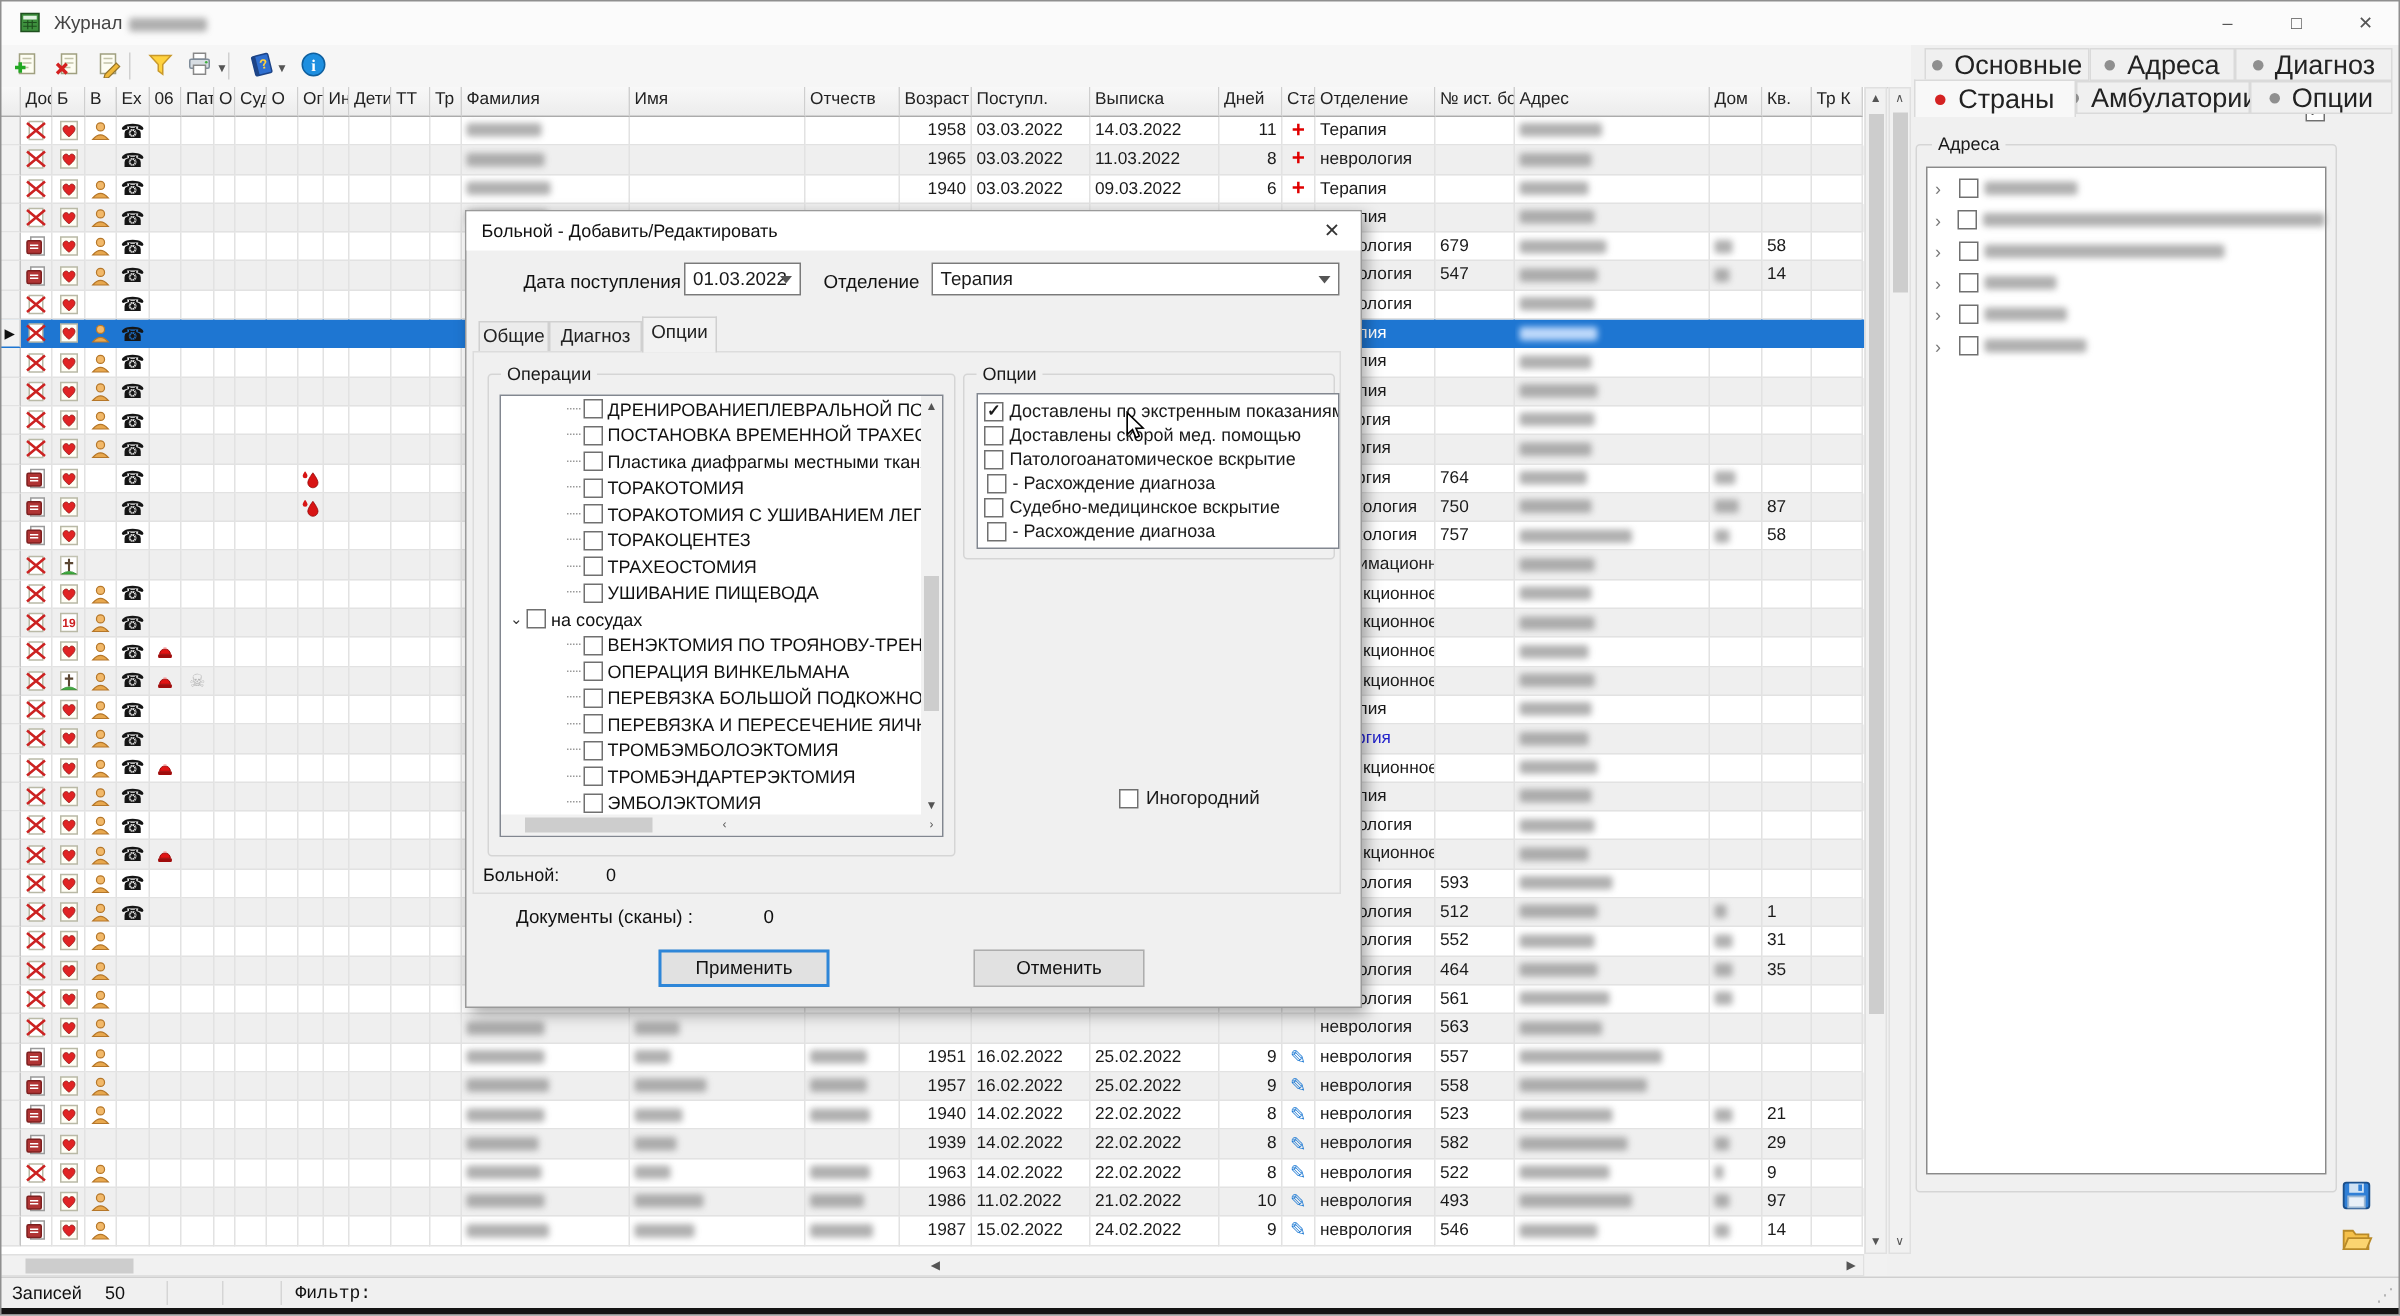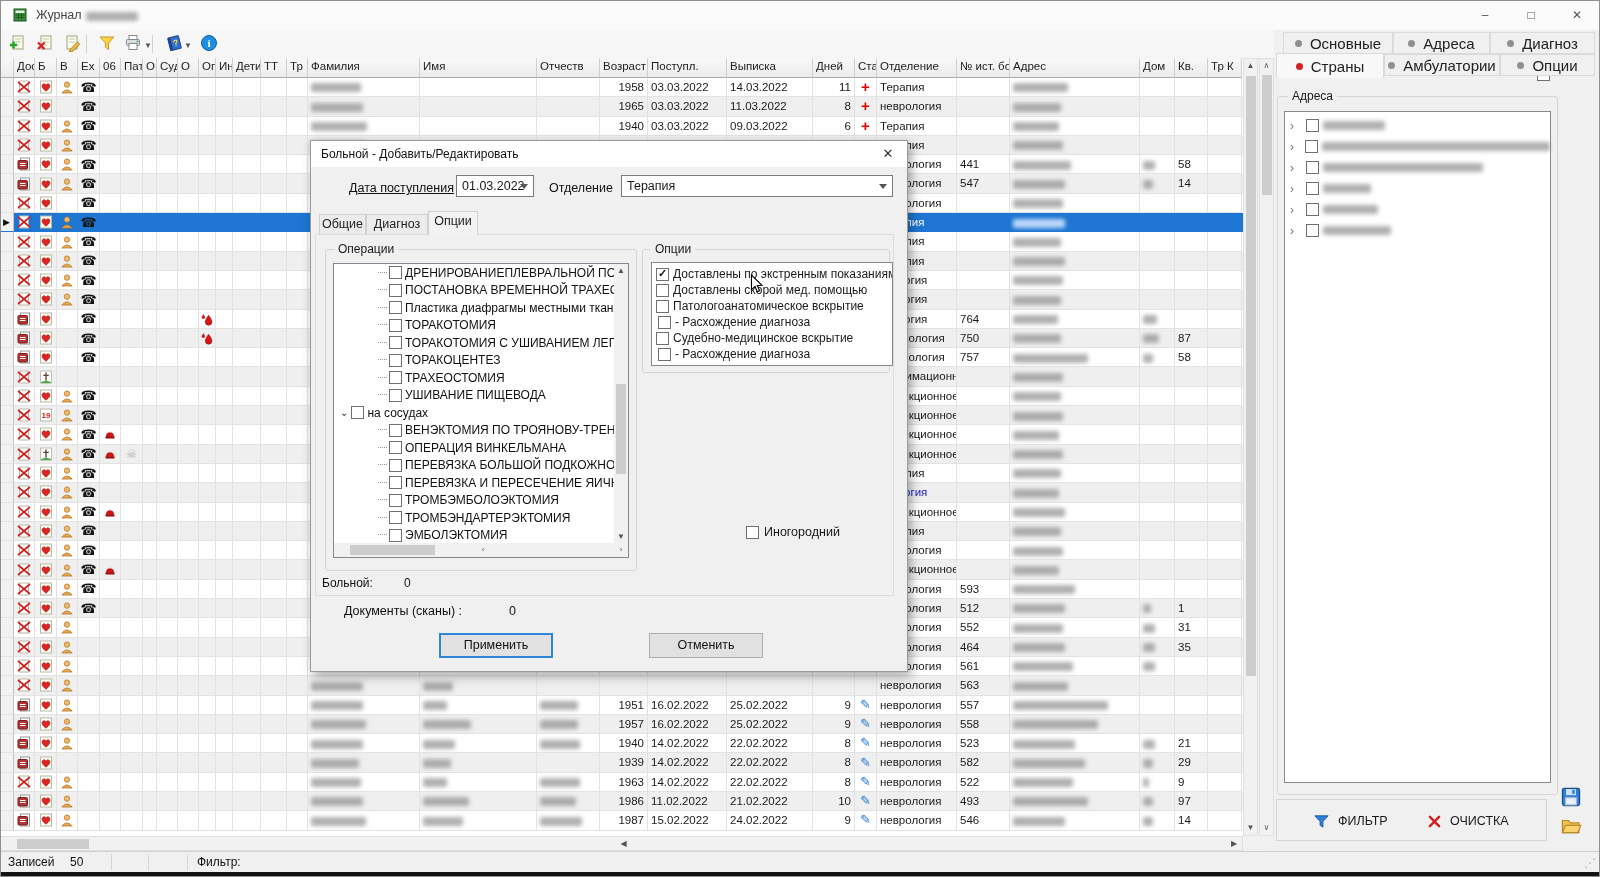--- a/index.html
+++ b/index.html
@@ -71,21 +71,21 @@
   .cb{width:13px;height:13px;background:#fff;border:1px solid #707070;box-sizing:border-box;flex:none;position:relative;display:inline-block;}
   .cb.checked::after{content:"✓";position:absolute;left:1px;top:-2px;font-size:11px;color:#1a1a1a;font-weight:bold;}
   #opt-box{position:absolute;left:8px;top:12px;width:242px;height:104px;background:#fff;border:1px solid #828790;box-sizing:border-box;padding-top:3px;}
   .opt-row{height:16px;display:flex;align-items:center;padding-left:4px;white-space:nowrap;font-size:12px;overflow:hidden;}
   .opt-row .cb{margin-right:4px;}
   .btn{position:absolute;background:#e1e1e1;border:1px solid #adadad;box-sizing:border-box;font-size:12.5px;text-align:center;color:#111;}
   .btn.focus{border:2px solid #2e86d8;}
   
   #rpanel{position:absolute;left:1274px;top:30px;width:326px;height:820px;background:#f0f0f0;}
   .rtab{position:absolute;height:22px;background:#f0f0f0;border:1px solid #dadada;box-sizing:border-box;
-        display:flex;align-items:center;justify-content:center;font-size:15px;color:#222;}
+        display:flex;align-items:center;justify-content:center;font-size:18px;color:#222;}
   .rtab .dot{width:7px;height:7px;border-radius:50%;background:#8f8f8f;margin-right:8px;flex:none;}
   .rtab.active{background:#f8f8f8;border-bottom:none;height:25px;z-index:2;}
   .rtab.active .dot{background:#d42222;}
   #addr-gbox{position:absolute;left:3px;top:66px;width:279px;height:697px;border:1px solid #d5d5d5;border-radius:3px;}
   #addr-gbox .glab{position:absolute;top:-8px;left:10px;background:#f0f0f0;padding:0 4px;font-size:12px;}
   #addr-list{position:absolute;left:6px;top:14px;width:267px;height:672px;background:#fff;border:1px solid #8a8a8a;box-sizing:border-box;padding-top:3px;}
   .tree-row{height:21px;display:flex;align-items:center;padding-left:5px;}
   .tree-row .tchev{color:#777;font-size:12px;width:16px;}
   .tree-row .cb{margin-right:4px;}
   #rbtns{position:absolute;left:2px;top:769px;width:271px;height:42px;border:1px solid #d5d5d5;background:#f0f0f0;box-sizing:border-box;}
@@ -484,21 +484,21 @@
         <div class="tcell" style="width: 21px;"></div>
         <div class="tcell" style="width: 112px;"></div>
         <div class="tcell" style="width: 117px;"></div>
         <div class="tcell" style="width: 63px;"></div>
         <div class="tcell r" style="width: 48px;"></div>
         <div class="tcell" style="width: 79px;"></div>
         <div class="tcell" style="width: 86px;"></div>
         <div class="tcell r" style="width: 42px;"></div>
         <div class="tcell" style="width: 22px;"></div>
         <div class="tcell" style="width: 80px;">неврология</div>
-        <div class="tcell" style="width: 53px;">441</div>
+        <div class="tcell" style="width: 53px;">679</div>
         <div class="tcell" style="width: 130px;"><span class="redact" style="width: 58px;"></span></div>
         <div class="tcell" style="width: 35px;"><span class="redact" style="width: 12px;"></span></div>
         <div class="tcell" style="width: 33px;">58</div>
         <div class="tcell" style="width: 34px;"></div>
       </div>
       <div class="trow alt">
         <div class="tcell marker" style="width: 14px;"></div>
         <div class="tcell icon" style="width: 21px;">
           <span style="display: inline-flex; align-items: center;">
             <svg width="14" height="14" viewBox="0 0 14 14">
@@ -2455,34 +2455,20 @@
           <span class="cb"></span>
           <span class="redact" style="width: 55px;"></span>
         </div>
         <div class="tree-row">
           <span class="tchev">›</span>
           <span class="cb"></span>
           <span class="redact" style="width: 68px;"></span>
         </div>
       </div>
   </div>
-  <div id="rbtns">
-    <div class="flatbtn" style="left:36px;">
-      <svg width="17" height="17" viewBox="0 0 18 18">
-          <path d="M2 3 h14 l-5.5 6 v6 l-3 -2 v-4 Z" fill="#2f7fd6" stroke="#1c5a9e"></path>
-        </svg>
-      <span>ФИЛЬТР</span>
-    </div>
-    <div class="flatbtn" style="left:150px;">
-      <svg width="15" height="15" viewBox="0 0 18 18">
-          <path d="M3.5 3.5 L14.5 14.5 M14.5 3.5 L3.5 14.5" stroke="#d42020" stroke-width="3" stroke-linecap="round"></path>
-        </svg>
-      <span>ОЧИСТКА</span>
-    </div>
-  </div>
   <div class="sidebtn" style="top:753px;">
     <svg width="22" height="22" viewBox="0 0 18 18">
         <rect x="2" y="2" width="14" height="14" rx="1.5" fill="#2f7fd6" stroke="#1b4f8a"></rect>
         <rect x="5" y="2.5" width="8" height="5" fill="#cfe2f4"></rect>
         <rect x="10" y="3" width="2" height="3.5" fill="#2f7fd6"></rect>
         <rect x="4.5" y="9.5" width="9" height="6" fill="#e8f0f8" stroke="#9bb8d4"></rect>
       </svg>
   </div>
   <div class="sidebtn" style="top:782px;">
     <svg width="22" height="22" viewBox="0 0 18 18">
@@ -2496,21 +2482,21 @@
     <div class="rtab active" style="left: 2px; width: 108px; top: 23px;"><span class="dot"></span>Страны</div>
     <div class="rtab" style="left: 110px; width: 116px; top: 24px;"><span class="dot"></span>Амбулатории</div>
     <div class="rtab" style="left: 226px; width: 95px; top: 24px;"><span class="dot"></span>Опции</div>
   </div>
 
 <div id="dialog">
   <div id="dlg-title">
     <span class="txt">Больной - Добавить/Редактировать</span>
     <span id="dlg-close">✕</span>
   </div>
-  <span class="dlabel" style="left:38px;top:40px;text-decoration:underline;">Дата поступления</span>
+  <span class="dlabel" style="left:38px;top:40px;">Дата поступления</span>
   <div class="combo" style="left:145px;top:34px;width:78px;">
     <span>01.03.2022</span><span class="carr"></span>
   </div>
   <span class="dlabel" style="left:238px;top:40px;">Отделение</span>
   <div class="combo" style="left:310px;top:34px;width:272px;">
     <span>Терапия</span><span class="carr"></span>
   </div>
   <div class="dtab" style="left: 8px; width: 47px;">Общие</div>
     <div class="dtab" style="left: 55px; width: 62px;">Диагноз</div>
     <div class="dtab active" style="left: 117px; width: 50px;">Опции</div>
@@ -2645,17 +2631,17 @@
       <path d="M1 1 L1 14 L4.2 11.2 L6.2 16 L8.3 15 L6.3 10.4 L10.5 10.2 Z" fill="#fff" stroke="#000" stroke-width="1"></path>
     </svg>
 </div>
 
 <div id="statusbar">
   <span class="scell" style="left:8px;">Записей</span>
   <span class="scell" style="left:70px;">50</span>
   <span class="sline" style="left:111px;"></span>
   <span class="sline" style="left:148px;"></span>
   <span class="sline" style="left:187px;"></span>
-  <span class="scell" style="left:197px;">Фильтр:</span>
+  <span class="scell" style="left:197px;font-family:Liberation Mono, monospace;">Фильтр:</span>
   <span class="grip">⋰</span>
 </div>
 <div id="blackstrip"></div>
 <div id="frame"></div>
 
 </body></html>

